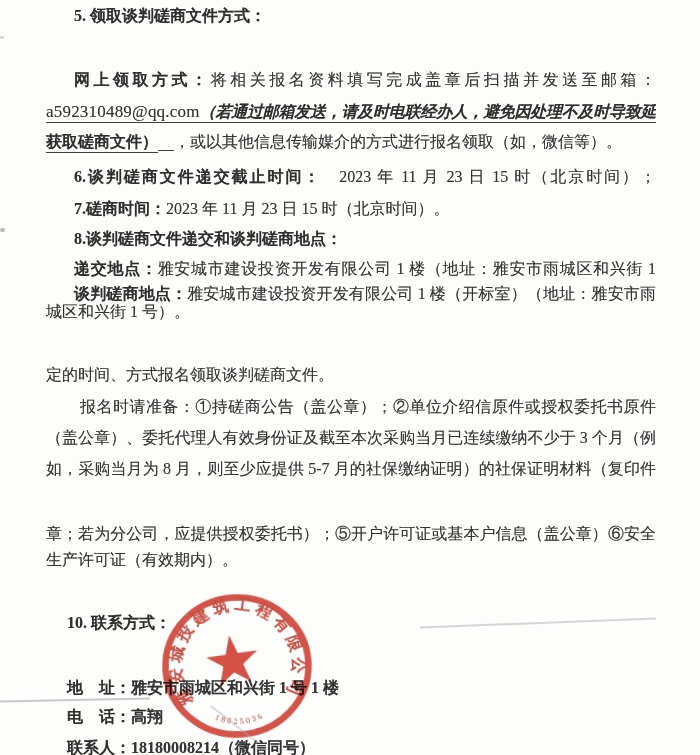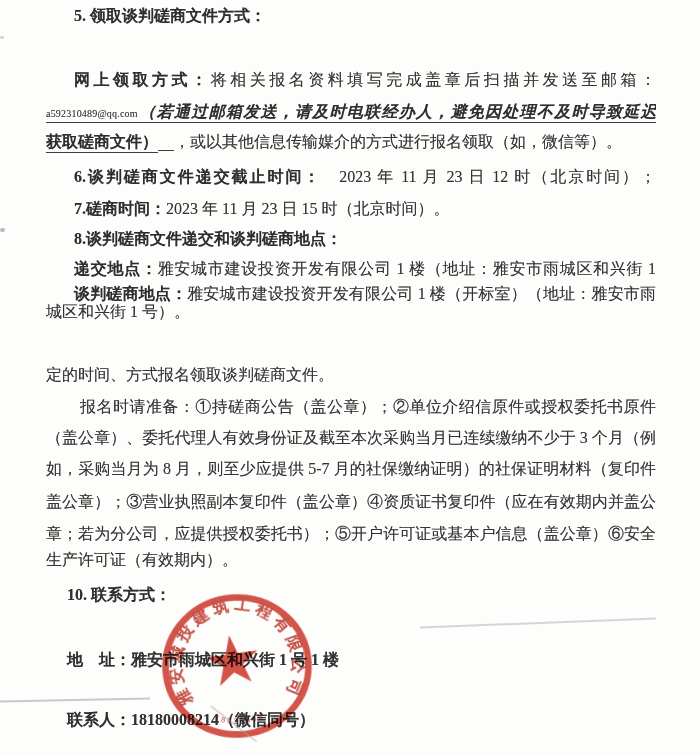--- a/index.html
+++ b/index.html
@@ -11,24 +11,24 @@
     text-shadow:0 0 .5px rgba(70,70,70,.45);
   }
   .line{
     position:absolute;left:46px;width:610px;
     font-size:16px;line-height:24px;height:27px;overflow:hidden;
   }
   .just{text-align:justify;text-align-last:justify;text-justify:inter-character;}
   .nw{white-space:nowrap;}
   .ind{padding-left:28px;width:582px;}
   .ind2{padding-left:34px;width:576px;}
-  .ind3{padding-left:21px;width:589px;}
+  .ind3{padding-left:21px;width:589px;margin-top:28px;}
   .b{font-weight:bold;color:#2e2e2e;}
   .u{border-bottom:1.8px solid #3d3d3d;padding-bottom:2px;}
-  .email{font-size:10px;letter-spacing:.2px;}
+  .email{font-size:17px;letter-spacing:.2px;}
   .note{letter-spacing:-.5px;font-style:italic;}
   .blank{
     display:inline-block;width:66px;text-align:center;
     border-bottom:1.8px solid #333;font-weight:bold;
   }
   .upad{
     display:inline-block;width:16px;height:18px;vertical-align:-4px;
     border-bottom:1.8px solid #3d3d3d;
   }
   .seal{
@@ -52,46 +52,46 @@
 
   <div class="line ind nw" style="top:4px"><span class="b">5. 领取谈判磋商文件方式：</span></div>
 
 
   <div class="line ind just" style="top:68px"><span class="b">网上领取方式：</span><span>将相关报名资料填写完成盖章后扫描并发送至邮箱：</span></div>
 
   <div class="line just" style="top:100px"><span class="u"><span class="email">a592310489@qq.com</span><span class="b note">（若通过邮箱发送，请及时电联经办人，避免因处理不及时导致延迟</span></span></div>
 
   <div class="line nw" style="top:130px"><span class="u b">获取磋商文件）</span><span class="upad"></span><span>，或以其他信息传输媒介的方式进行报名领取（如，微信等）。</span></div>
 
-  <div class="line ind just" style="top:165px"><span class="b">6.谈判磋商文件递交截止时间：</span><span>　2023 年 11 月 23 日 12 时（北京时间）；</span></div>
+  <div class="line ind just" style="top:165px"><span class="b">6.谈判磋商文件递交截止时间：</span><span>　2023 年 11 月 23 日 15 时（北京时间）；</span></div>
 
   <div class="line ind nw" style="top:197px"><span class="b">7.磋商时间：</span><span>2023 年 11 月 23 日 15 时（北京时间）。</span></div>
 
   <div class="line ind nw" style="top:227px"><span class="b">8.谈判磋商文件递交和谈判磋商地点：</span></div>
 
   <div class="line ind just" style="top:257px"><span class="b">递交地点：</span><span>雅安城市建设投资开发有限公司 1 楼（地址：雅安市雨城区和兴街 1 号）</span></div>
 
   <div class="line ind just" style="top:282px"><span class="b">谈判磋商地点：</span><span>雅安城市建设投资开发有限公司 1 楼（开标室）（地址：雅安市雨</span></div>
 
   <div class="line nw" style="top:300px"><span>城区和兴街 1 号）。</span></div>
 
   <div class="line nw" style="top:363px"><span>定的时间、方式报名领取谈判磋商文件。</span></div>
 
   <div class="line ind2 just" style="top:395px"><span>报名时请准备：①持磋商公告（盖公章）；②单位介绍信原件或授权委托书原件</span></div>
   <div class="line just" style="top:426px"><span>（盖公章）、委托代理人有效身份证及截至本次采购当月已连续缴纳不少于 3 个月（例</span></div>
   <div class="line just" style="top:457px"><span>如，采购当月为 8 月，则至少应提供 5-7 月的社保缴纳证明）的社保证明材料（复印件</span></div>
-  <div class="line just" style="top:490px"><span>盖公章）；③营业执照副本复印件（盖公章）④资质证书复印件（应在有效期内并盖公</span></div>
   <div class="line just" style="top:522px"><span>章；若为分公司，应提供授权委托书）；⑤开户许可证或基本户信息（盖公章）⑥安全</span></div>
   <div class="line nw" style="top:548px"><span>生产许可证（有效期内）。</span></div>
 
   <div class="line ind3 nw" style="top:583px"><span class="b">10. 联系方式：</span></div>
 
 
   <div class="line ind3 nw" style="top:648px"><span class="b">地　址：</span><span style="font-weight:600">雅安市雨城区和兴街 1 号 1 楼</span></div>
 
+  <div class="line ind3 nw" style="top:677px"><span class="b">电　话：</span><span style="font-weight:600">高翔</span></div>
 
   <div class="line ind3 nw" style="top:708px"><span class="b">联系人：</span><span style="font-weight:600">18180008214（微信同号）</span></div>
 
   <svg class="seal" viewBox="0 0 156 150">
     <ellipse cx="78" cy="75" rx="71.5" ry="68.5" fill="none" stroke="#cf3a2e" stroke-width="6.5"></ellipse>
     <polygon points="74,44 80.1,62.6 99.7,62.7 83.9,74.2 89.9,92.8 74,81.4 58.1,92.8 64.1,74.2 48.3,62.7 67.9,62.6" fill="#cf372a" transform="rotate(-5 74 71)"></polygon>
     <defs>
       <path id="seal-arc-top" d="M 32.1,107.1 A 56,56 0 1 1 123.9,107.1" fill="none"></path>
       <path id="seal-arc-bottom" d="M 49,125.2 A 58,58 0 0 0 107,125.2" fill="none"></path>
     </defs>

